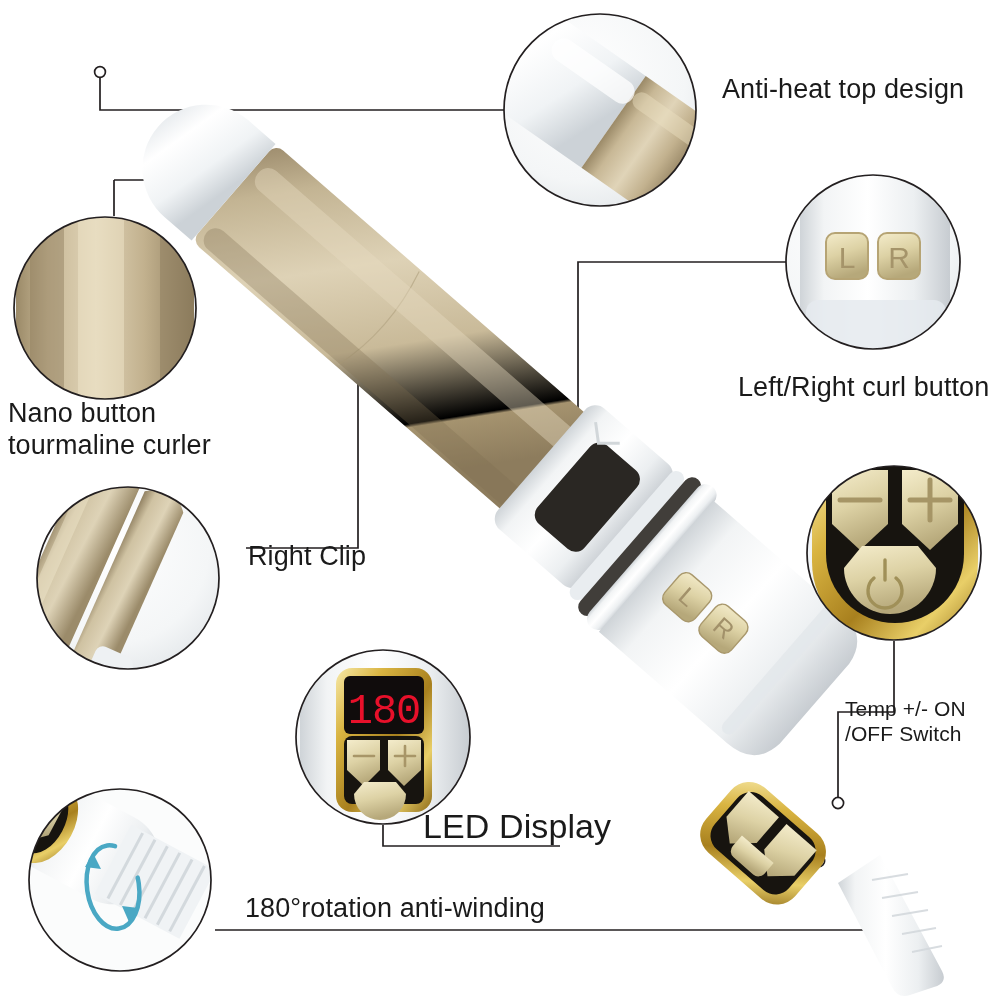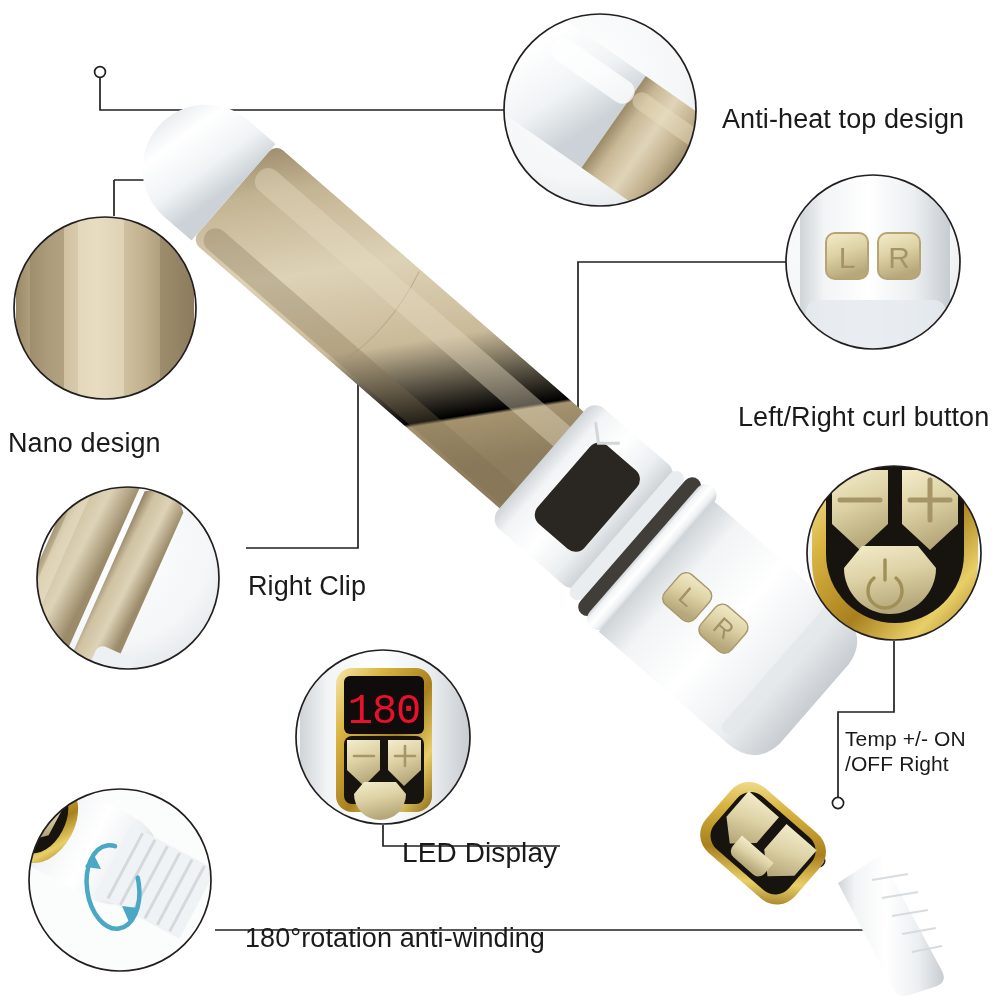--- a/index.html
+++ b/index.html
@@ -1,27 +1,27 @@
 <!DOCTYPE html>
 <html><head>
 <meta charset="utf-8">
 <style>
   html,body{margin:0;padding:0;background:#fff;}
   body{width:1000px;height:1000px;overflow:hidden;
        font-family:"Liberation Sans","DejaVu Sans",sans-serif;color:#111;}
   #stage{position:relative;width:1000px;height:1000px;background:#fff;}
   svg.layer{position:absolute;left:0;top:0;width:1000px;height:1000px;}
   .lbl{position:absolute;font-family:"Liberation Sans","DejaVu Sans",sans-serif;
-       color:#1a1a1a;white-space:pre;line-height:1.18;letter-spacing:.1px;margin-top:30px;}
+       color:#1a1a1a;white-space:pre;line-height:1.18;letter-spacing:.1px;}
   .lbl-anti{left:722px;top:74px;font-size:27px;}
   .lbl-lr{left:738px;top:372px;font-size:27px;}
   .lbl-temp{left:845px;top:697px;font-size:21px;}
   .lbl-nano{left:8px;top:398px;font-size:27px;}
   .lbl-clip{left:248px;top:541px;font-size:27px;}
-  .lbl-led{left:402px;top:806px;font-size:28px;}
+  .lbl-led{left:423px;top:806px;font-size:34px;}
   .lbl-rot{left:245px;top:893px;font-size:27px;}
 </style>
 </head>
 <body>
 
 <div id="stage">
 
 <svg class="layer" viewBox="0 0 1000 1000">
   <defs>
     <linearGradient id="gBarrel" x1="0" y1="0" x2="1" y2="0.25">
@@ -291,19 +291,19 @@
         <path d="M93,853 l-8,14 l16,2 z" fill="#4aa8c4" stroke="none"></path>
         <path d="M129,922 l9,-14 l-16,-2 z" fill="#4aa8c4" stroke="none"></path>
       </g>
     </g>
     <circle cx="120" cy="880" r="91" fill="none" stroke="#231f20" stroke-width="1.7"></circle>
   </g>
 </svg>
 
 <div class="lbl lbl-anti">Anti-heat top design</div>
 <div class="lbl lbl-lr">Left/Right curl button</div>
-<div class="lbl lbl-temp"><span>Temp +/- ON</span><br><span>/OFF Right</span></div>
-<div class="lbl lbl-nano"><span>Nano design</span><br></div>
+<div class="lbl lbl-temp"><span>Temp +/- ON</span><br><span>/OFF Switch</span></div>
+<div class="lbl lbl-nano"><span>Nano button</span><br><span>tourmaline curler</span></div>
 <div class="lbl lbl-clip">Right Clip</div>
 <div class="lbl lbl-led">LED Display</div>
 <div class="lbl lbl-rot">180°rotation anti-winding</div>
 
 </div>
 
 </body></html>

